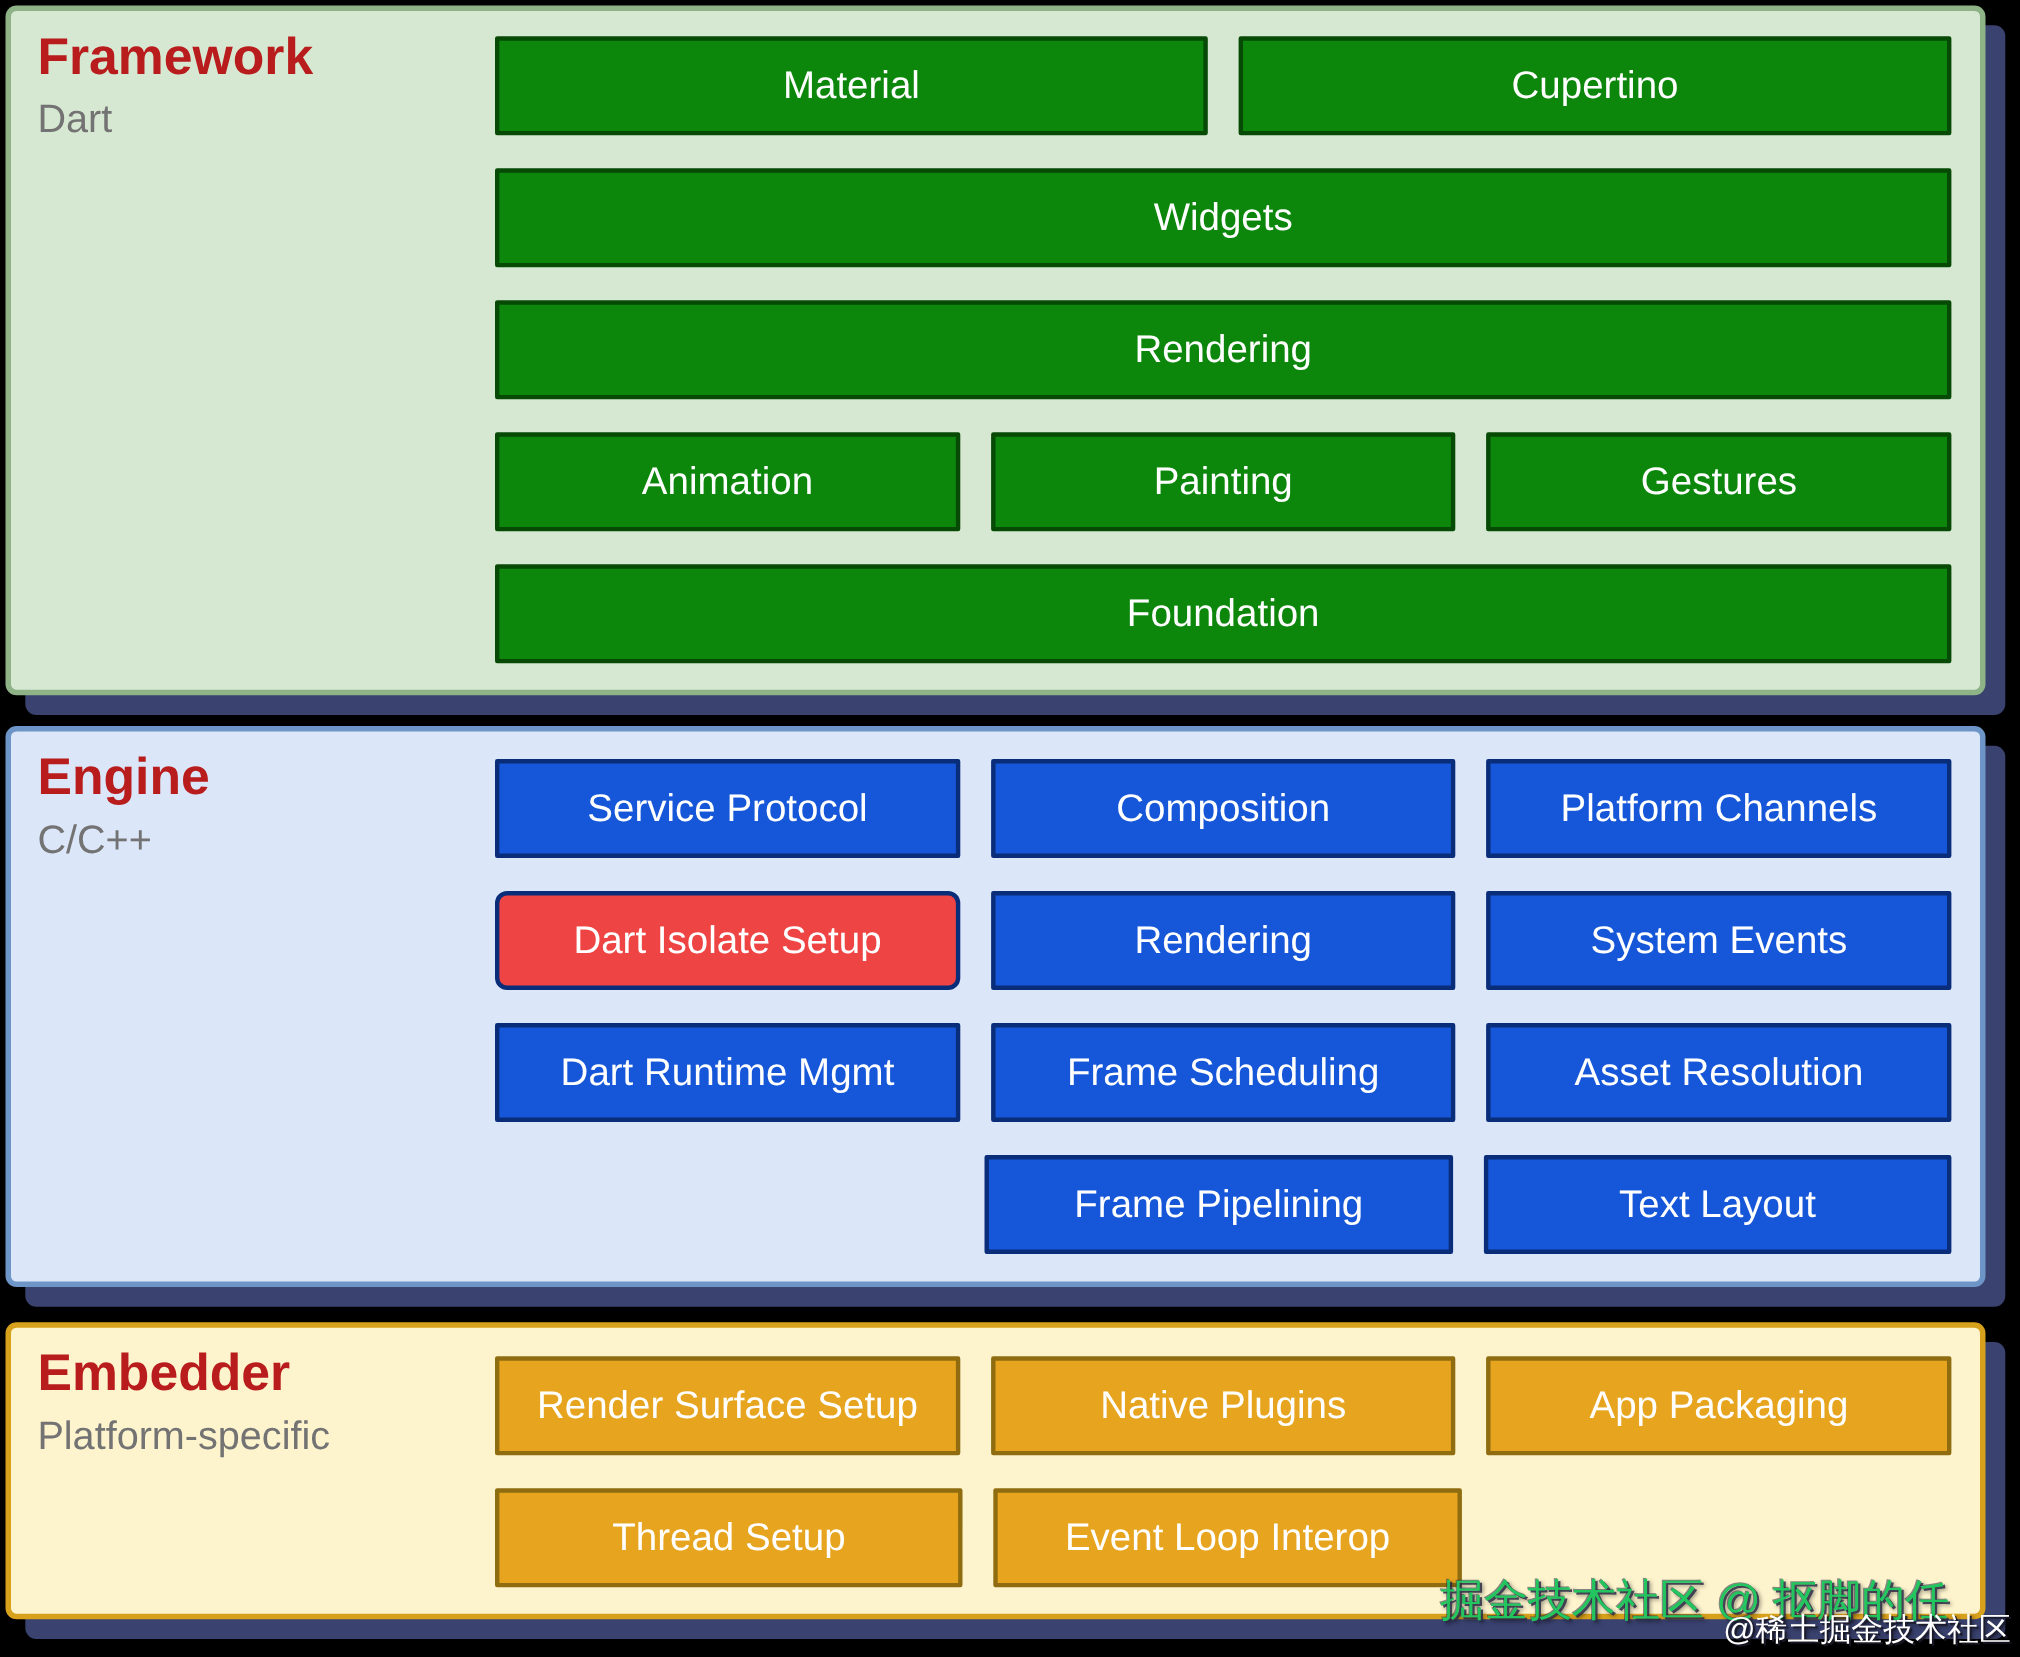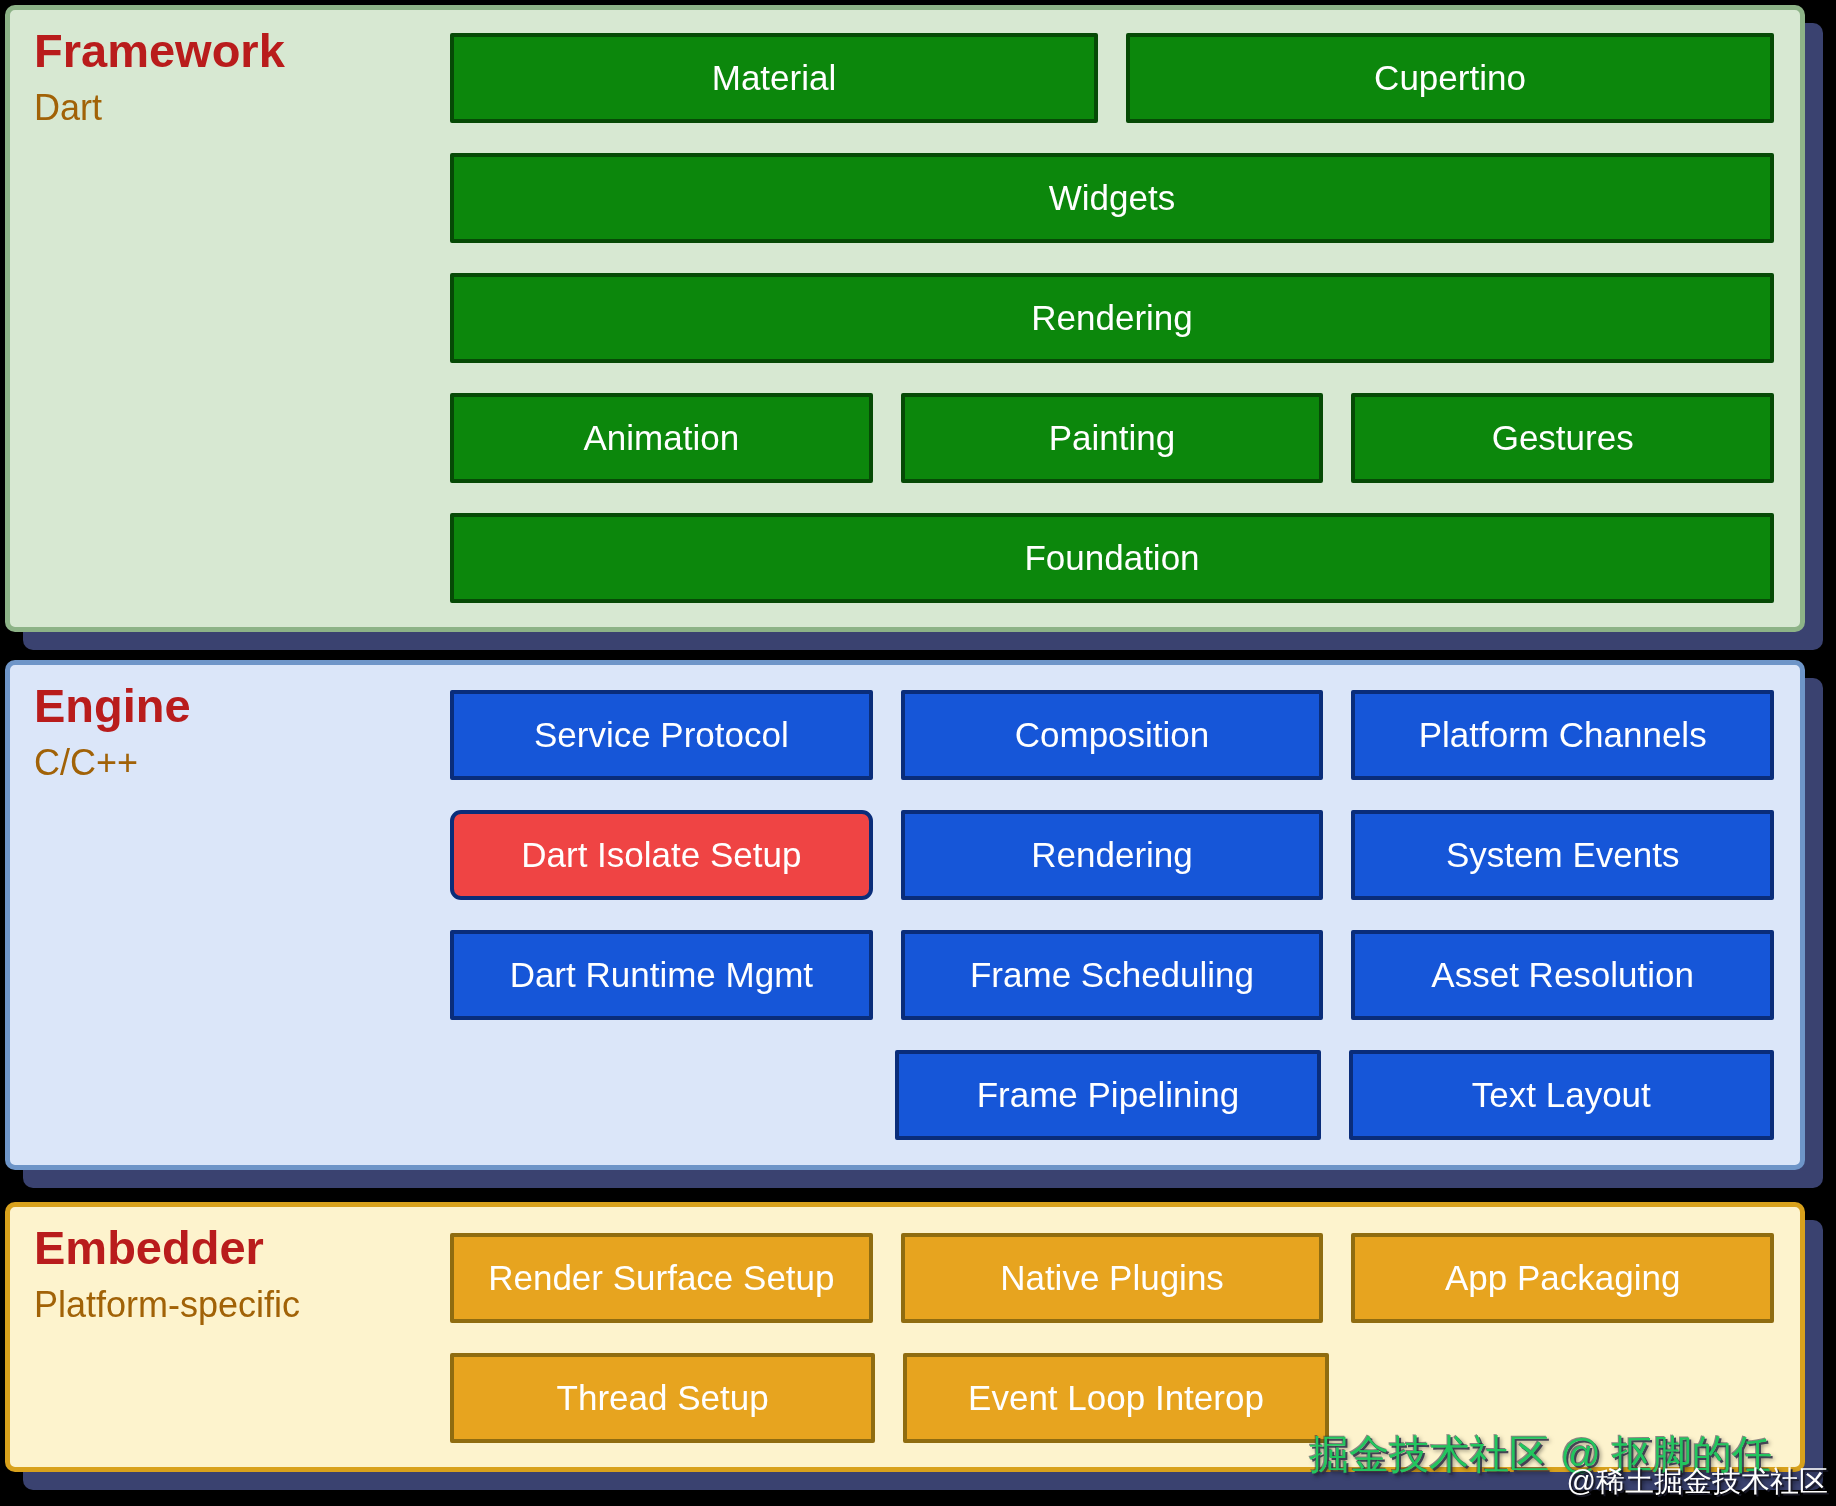--- a/index.html
+++ b/index.html
@@ -22,21 +22,21 @@
   .panel-embedder{top:1202px;height:270px;}
   .label-col{
     flex:0 0 440px;
     box-sizing:border-box;
     padding:14px 0 0 24px;
   }
   .layer-title{
     font-size:47px;font-weight:700;color:#b91c1c;line-height:1.15;
   }
   .layer-subtitle{
-    font-size:36px;color:#a16207;line-height:1.2;margin-top:8px;
+    font-size:36px;color:#737373;line-height:1.2;margin-top:8px;
   }
   .boxes{
     flex:1;
     display:flex;flex-direction:column;
     gap:30px;
     padding:23px 26px 0 0;
   }
   .panel-engine .boxes{padding-top:25px;}
   .panel-embedder .boxes{padding-top:26px;}
   .row{display:flex;gap:28px;height:90px;flex:0 0 auto;text-align:right;}

